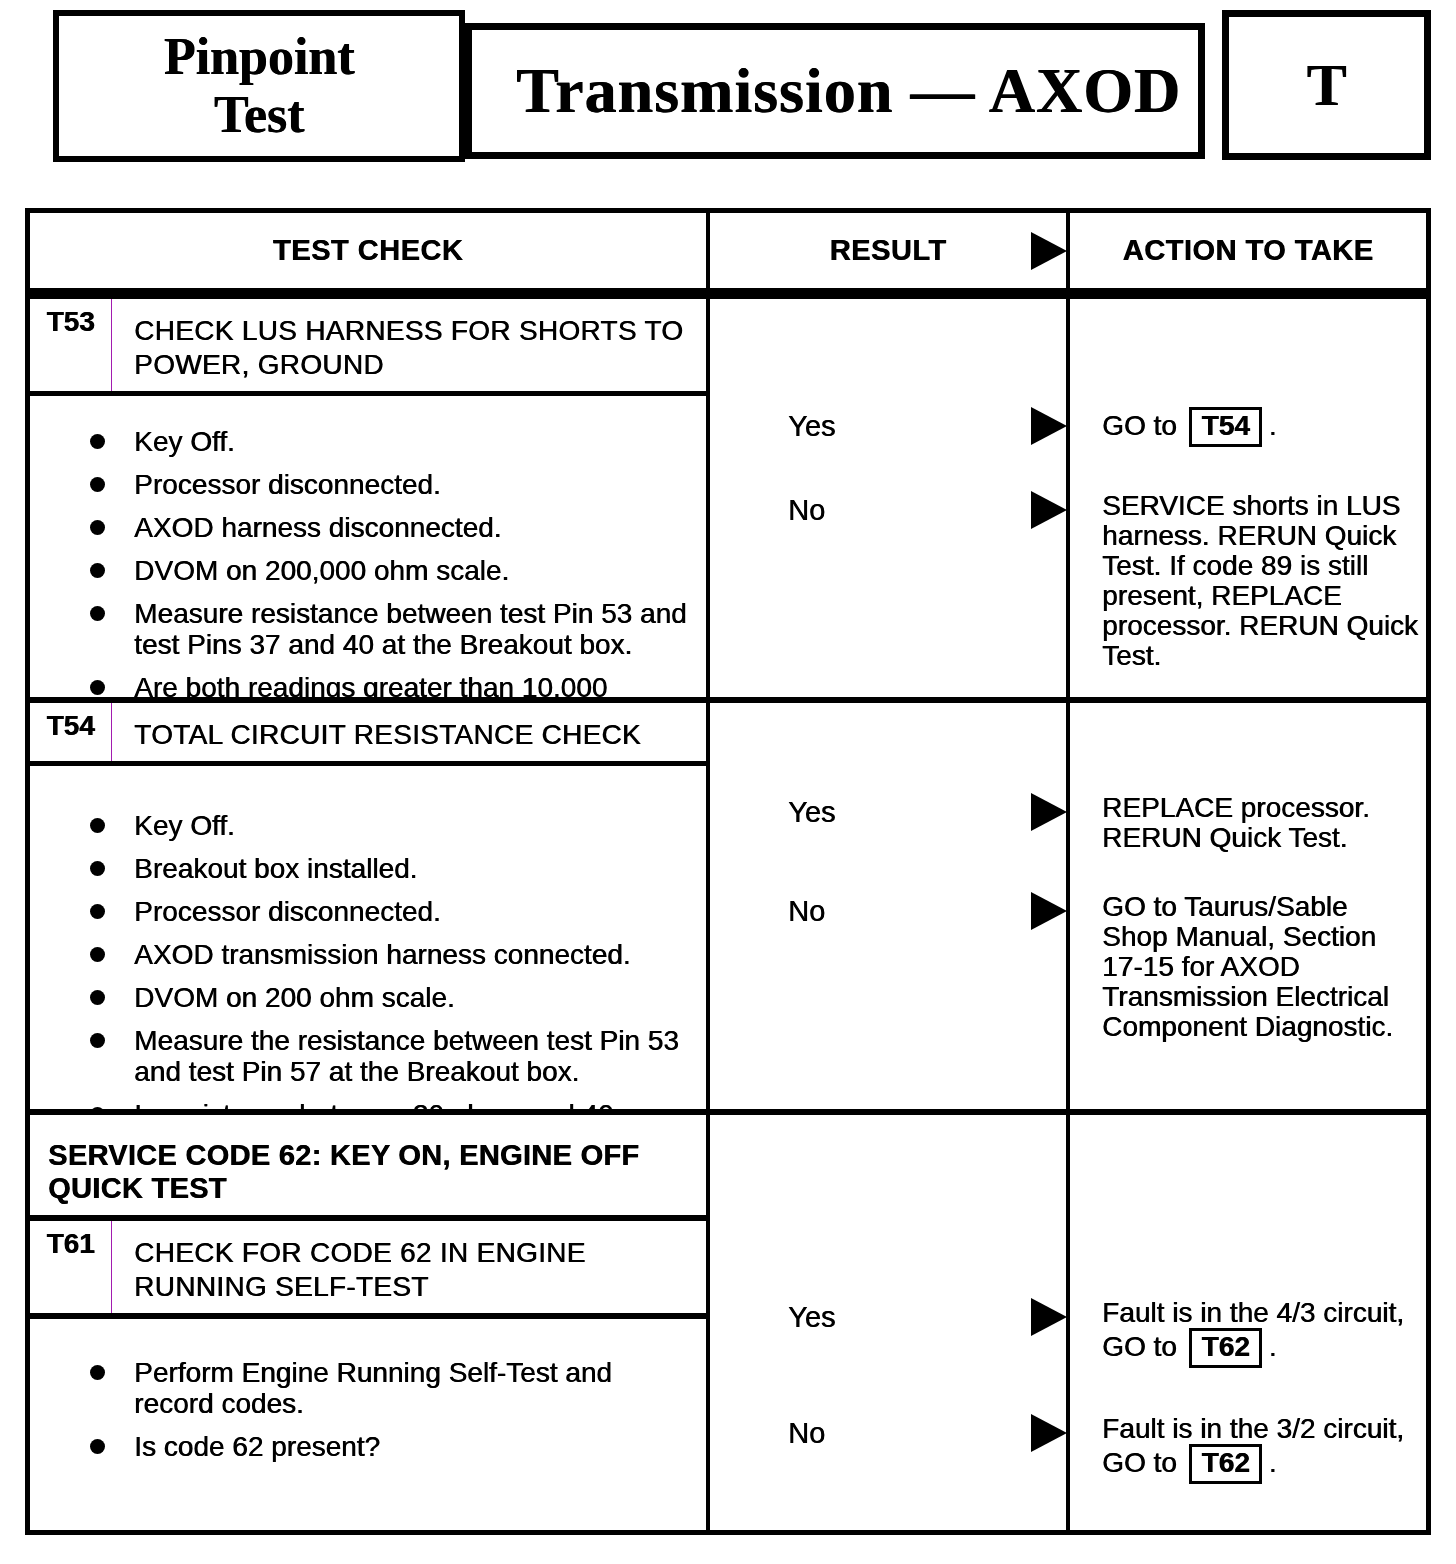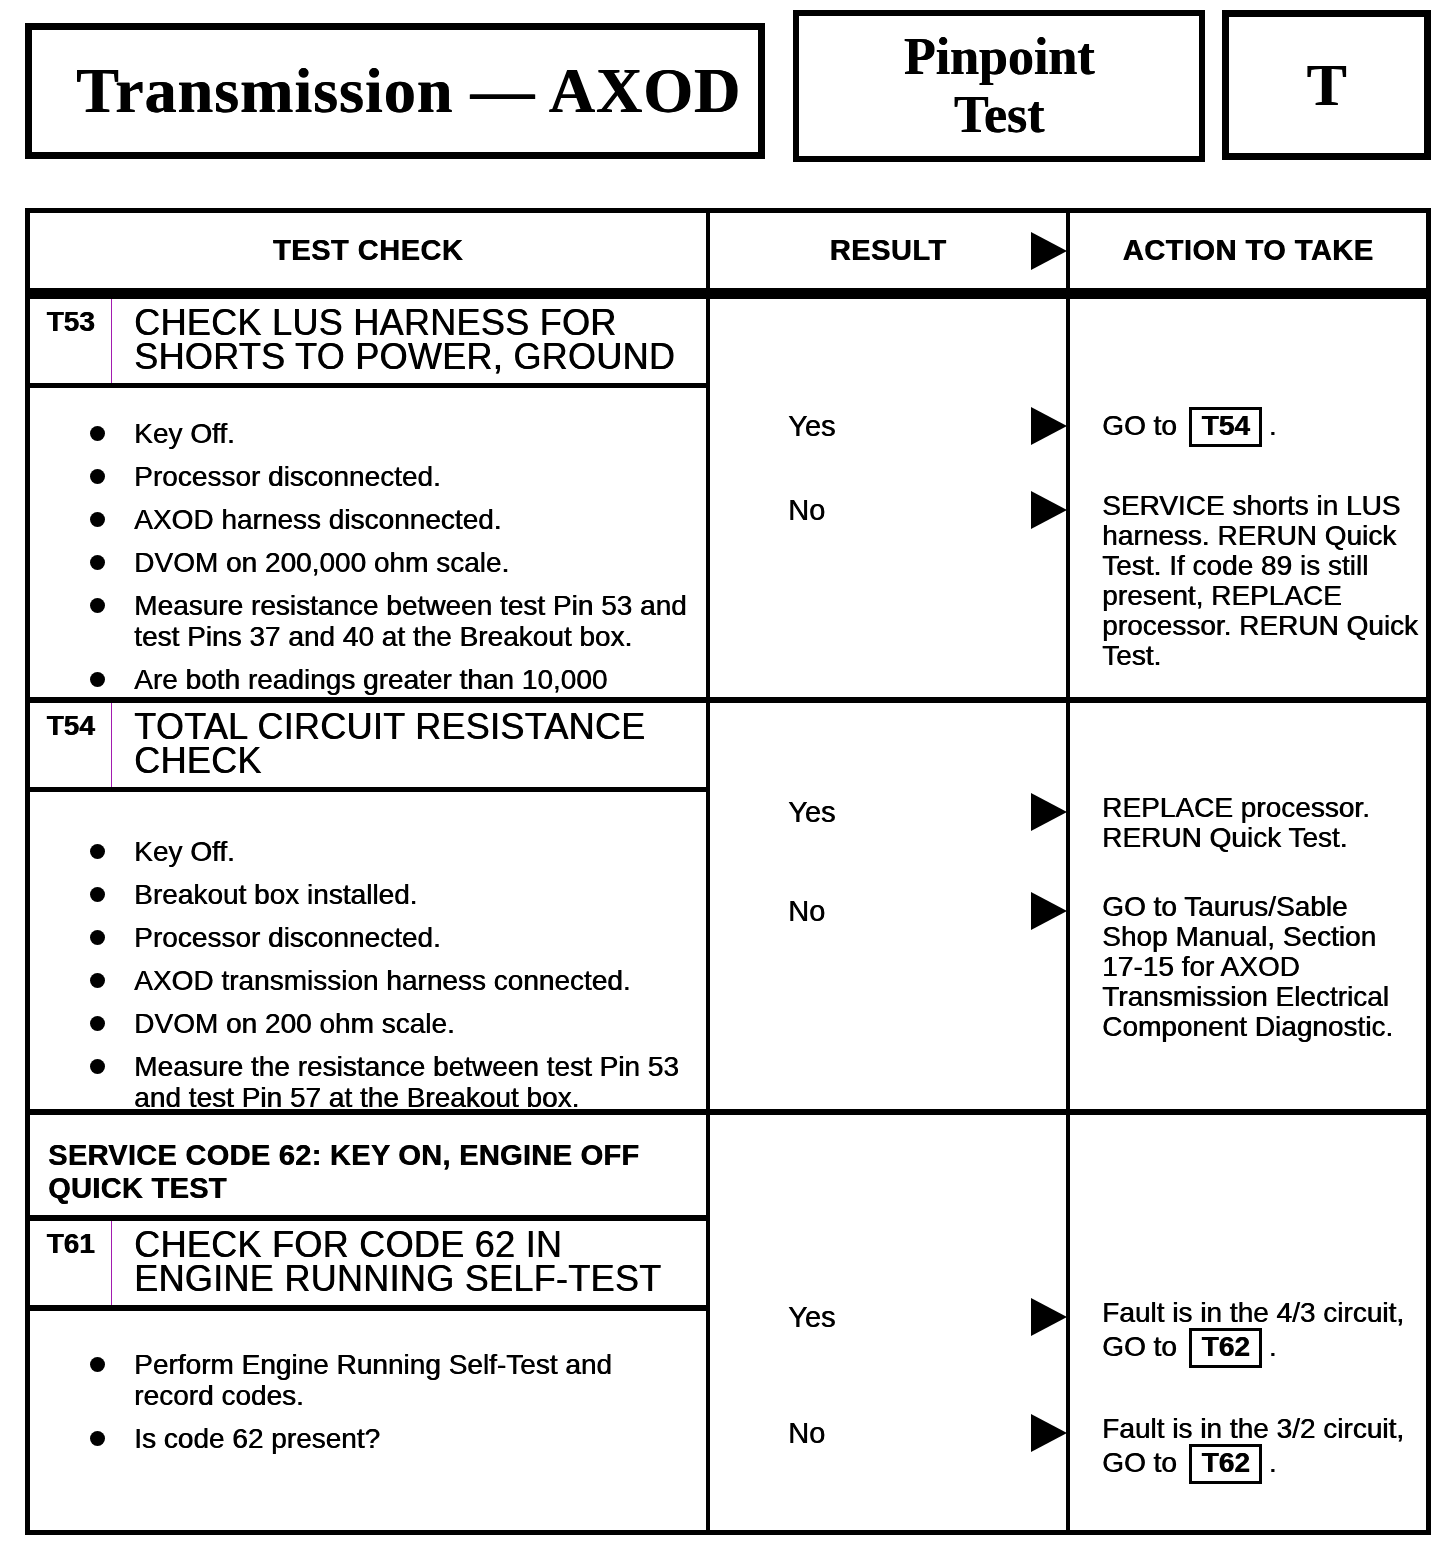--- a/index.html
+++ b/index.html
@@ -54,21 +54,21 @@
   .s1 { height:412px; grid-template-rows:185px 1fr; }
   .s2 { height:421px; grid-template-rows:295px 1fr; }
 
   .cell-test { grid-row:1 / span 2; grid-column:1; border-right:4px solid #000; overflow:hidden; }
 
   .step-band { display:flex; border-bottom:5px solid #000; }
   .step-code {
     width:82px; flex:0 0 82px; border-right:1px solid #a21caf;
     font-weight:bold; font-size:28px; text-align:center; padding-top:7px;
   }
-  .step-title { padding:7px 20px 9px 22px; font-size:36px; line-height:34px; letter-spacing:0.3px; }
+  .step-title { padding:7px 20px 9px 22px; font-size:28px; line-height:34px; letter-spacing:0.3px;margin-top:8px; }
 
   .service-band { border-bottom:6px solid #000; padding:24px 30px 10px 18px; font-weight:bold; font-size:29px; line-height:33px; letter-spacing:0.3px; }
   .s2 .step-band { border-bottom-width:6px; }
 
   ul.bullets { list-style:none; }
   .b0 { padding-top:30px; }
   .b1 { padding-top:44px; }
   .b2 { padding-top:38px; }
   ul.bullets li {
     position:relative; padding-left:104px; padding-right:14px;
@@ -96,26 +96,26 @@
     display:inline-block; border:3px solid #000; font-weight:bold;
     padding:1px 9px 3px 9px; margin:0 7px 0 5px; font-size:28px; line-height:30px;
   }
 </style>
 </head>
 <body>
 
 <div class="scan">
 
   <div class="top-header">
-    <div class="hdr-box box-title">
-      <span>Transmission — AXOD</span>
-    </div>
     <div class="hdr-box box-pinpoint">
       <span>Pinpoint</span>
       <span>Test</span>
+    </div>
+    <div class="hdr-box box-title">
+      <span>Transmission — AXOD</span>
     </div>
     <div class="hdr-box box-letter">
       <span>T</span>
     </div>
   </div>
 
   <div class="test-table">
 
     <div class="grid3 thead">
       <div class="th th-test">

